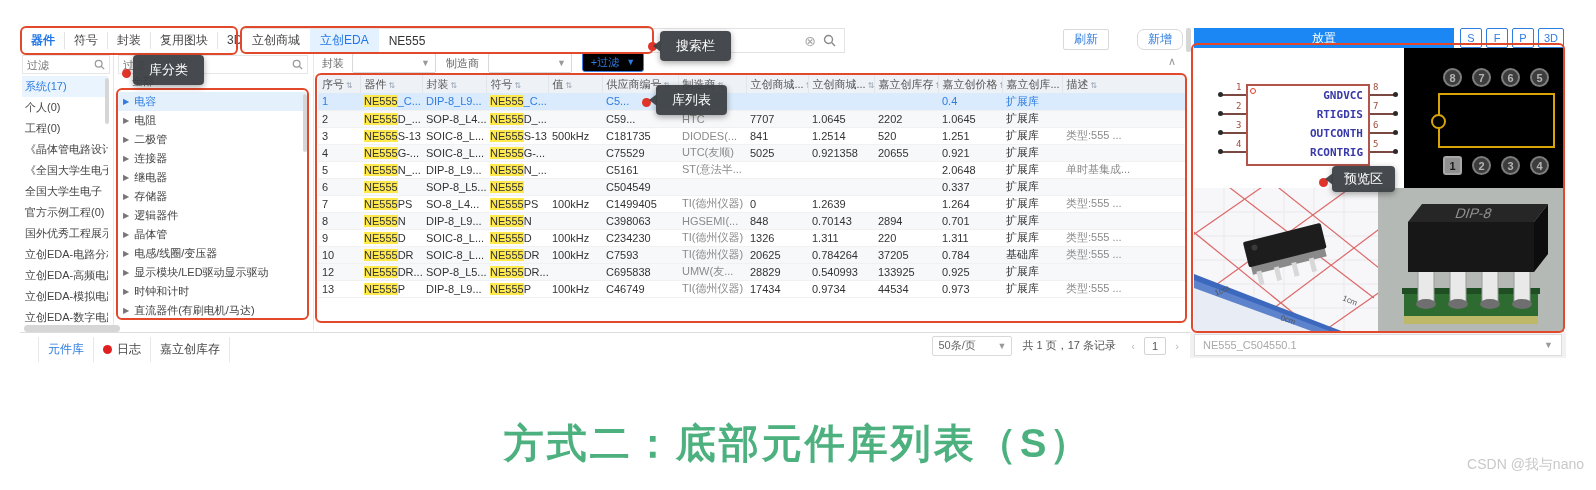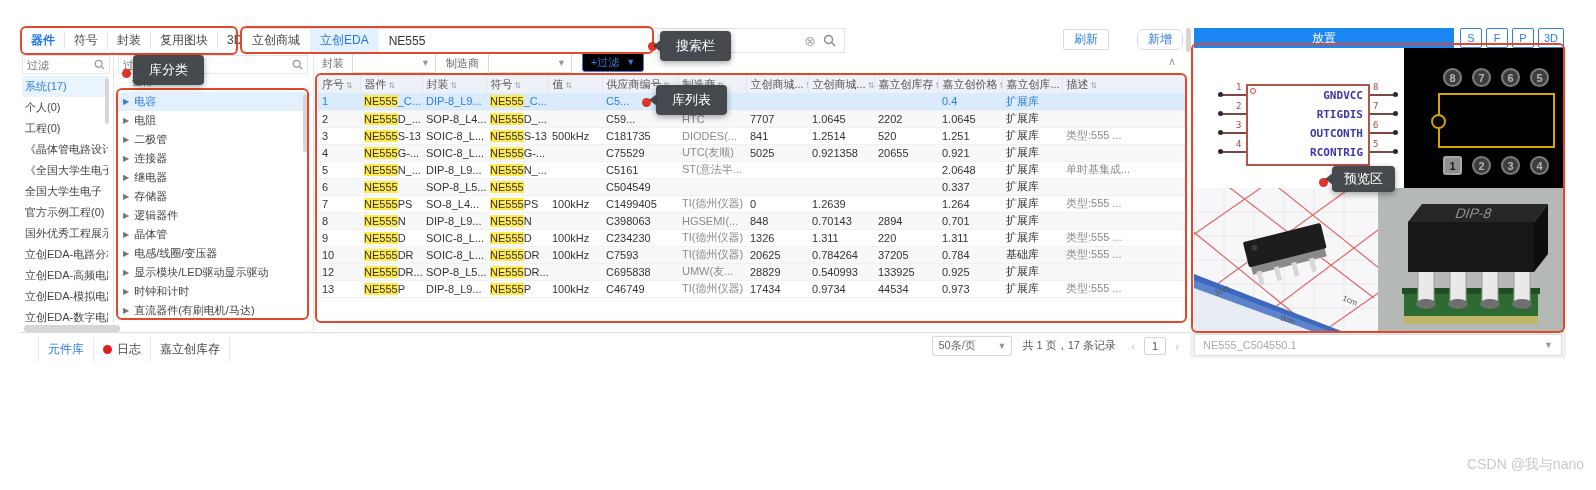--- a/index.html
+++ b/index.html
@@ -615,14 +615,15 @@
   <div class="anndot" style="left:122px;top:69px;"></div>
   <div class="anndot" style="left:648px;top:42px;"></div>
   <div class="anndot" style="left:642px;top:98px;"></div>
   <div class="anndot" style="left:1319px;top:178px;"></div>
 
   <div class="tip" style="left:133px;top:55px;"><span>库分类</span></div>
   <div class="tip" style="left:660px;top:31px;"><span class="tail"></span><span>搜索栏</span></div>
   <div class="tip" style="left:656px;top:85px;"><span class="tail"></span><span>库列表</span></div>
   <div class="tip" style="left:1332px;top:166px;padding:4px 12px;"><span class="tail"></span><span>预览区</span></div>
 
+  <div class="abs caption">方式二：底部元件库列表（S）</div>
   <div class="abs watermark">CSDN @我与nano</div>
 </div>
 
 </body></html>

